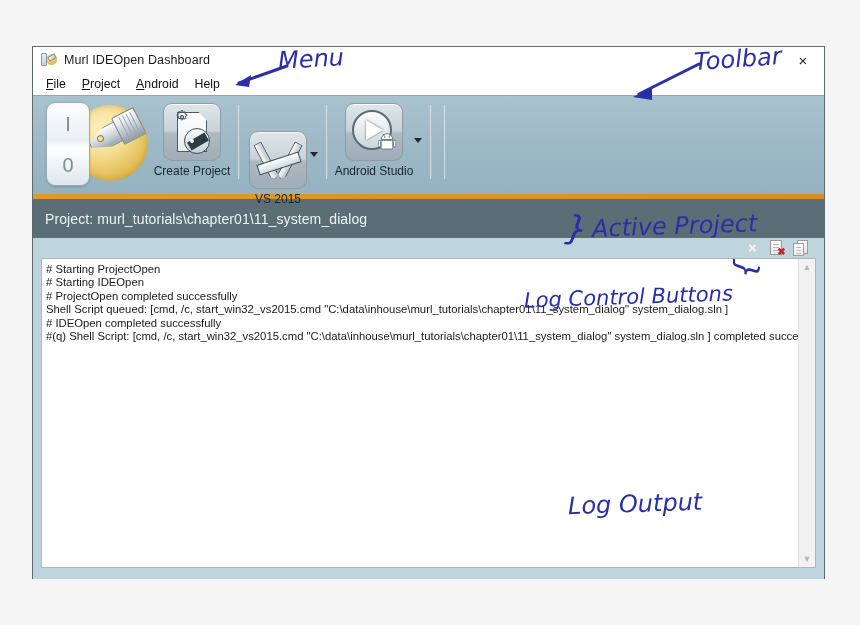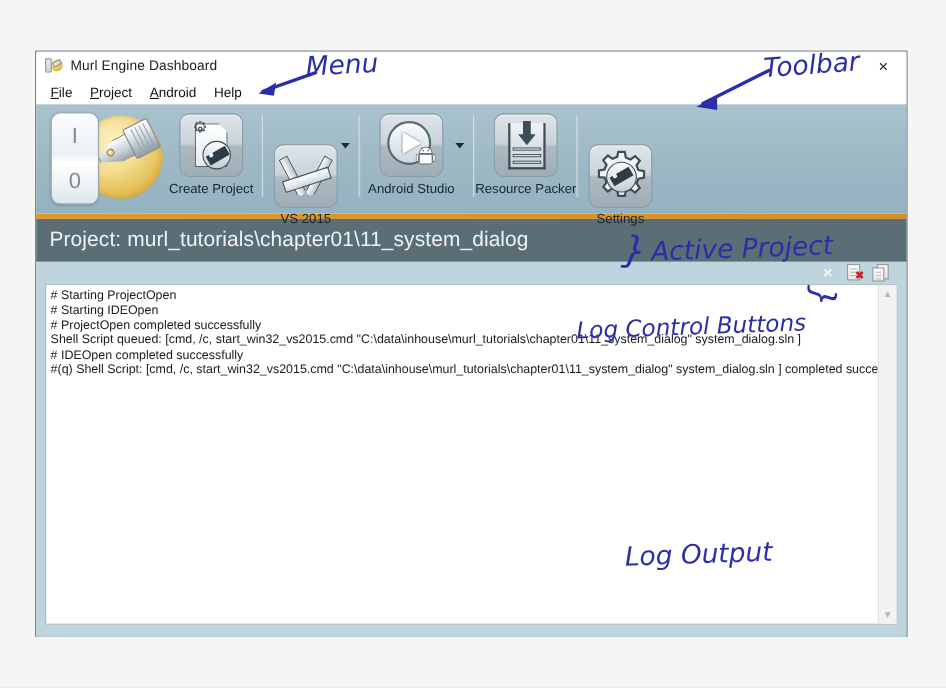--- a/index.html
+++ b/index.html
@@ -168,21 +168,21 @@
     left: 0; right: 0;
     text-align: center;
     color: #7e8c96;
     font-family: "Liberation Sans", sans-serif;
   }
   .logo .pswitch .gl-i { top: 11px; font-size: 20px; line-height: 1; }
   .logo .pswitch .gl-o { bottom: 10px; font-size: 20px; line-height: 1; }
 
   
   .tb-groups { display: flex; align-items: flex-start; margin-top: 7px; }
-  .tb-group { display: flex; align-items: flex-start; }
+  .tb-group { display: flex; align-items: center; }
   .tb-sep {
     width: 1px; height: 74px;
     background: rgba(255,255,255,.55);
     border-right: 1px solid rgba(90,120,135,.35);
     margin: 2px 6px 0 6px;
     flex: 0 0 auto;
   }
   .tb-btn {
     width: 78px;
     display: flex; flex-direction: column; align-items: center;
@@ -344,21 +344,21 @@
   
   .proj-strip { height: 5px; background: linear-gradient(90deg,#e09a2b,#d98d22); }
   .proj-band {
     height: 39px;
     background: #5b6e76;
     display: flex; align-items: center;
     padding-left: 12px;
     box-sizing: border-box;
   }
   .proj-title {
-    font-size: 19px;
+    font-size: 14px;
     color: #eef3f5;
     white-space: nowrap;
     letter-spacing: .1px;
   }
 
   
   .logpanel {
     position: relative;
     background: #bed5de;
     padding: 0 8px 9px 8px;
@@ -483,21 +483,21 @@
 <div id="root">
 
   <div class="window">
 
     <div class="titlebar">
       <span class="app-icon">
         <span class="ai-ball"></span>
         <span class="ai-pist"></span>
         <span class="ai-left"></span>
       </span>
-      <span class="title-text">Murl Engine Dashboard</span>
+      <span class="title-text">Murl IDEOpen Dashboard</span>
       <span class="win-close">×</span>
     </div>
 
     <div class="menubar">
       <span class="menu-item"><u>F</u><span>ile</span></span>
       <span class="menu-item"><u>P</u><span>roject</span></span>
       <span class="menu-item"><u>A</u><span>ndroid</span></span>
       <span class="menu-item">Help</span>
     </div>
 
@@ -570,48 +570,23 @@
             </div>
             <span class="tb-lbl">Android Studio</span>
           </div>
           <div class="tb-arrow">
               <i></i>
             </div>
         </div>
 
         <div class="tb-sep"></div>
 
-        <div class="tb-group">
-          <div class="tb-btn">
-            <div class="tb-ico">
-              <span class="gl packbox"></span>
-              <span class="gl packarrow"></span>
-              <span class="gl packlines">
-                  <i></i>
-                  <i></i>
-                  <i></i>
-                </span>
-            </div>
-            <span class="tb-lbl">Resource Packer</span>
-          </div>
-        </div>
 
         <div class="tb-sep"></div>
 
-        <div class="tb-group">
-          <div class="tb-btn narrow">
-            <div class="tb-ico">
-              <svg class="gl biggear" viewBox="0 0 48 48">
-                <path d="M21 2h6l.9 5.1 4.3 1.8 4.2-3 4.2 4.2-3 4.2 1.8 4.3 5.1.9v6l-5.1.9-1.8 4.3 3 4.2-4.2 4.2-4.2-3-4.3 1.8L27 42h-6l-.9-5.1-4.3-1.8-4.2 3-4.2-4.2 3-4.2-1.8-4.3L3.5 25v-6l5.1-.9 1.8-4.3-3-4.2 4.2-4.2 4.2 3 4.3-1.8z" fill="#f0f4f6" stroke="#3f4d56" stroke-width="2"></path>
-              </svg>
-              <span class="gl pistoncircle" style="left:15px; top:15px; width:28px; height:28px;"></span>
-            </div>
-            <span class="tb-lbl">Settings</span>
-          </div>
-        </div>
 
       </div>
     </div>
 
     <div class="proj-strip"></div>
     <div class="proj-band">
       <span class="proj-title">Project: murl_tutorials\chapter01\11_system_dialog</span>
     </div>
 
     <div class="logpanel">

